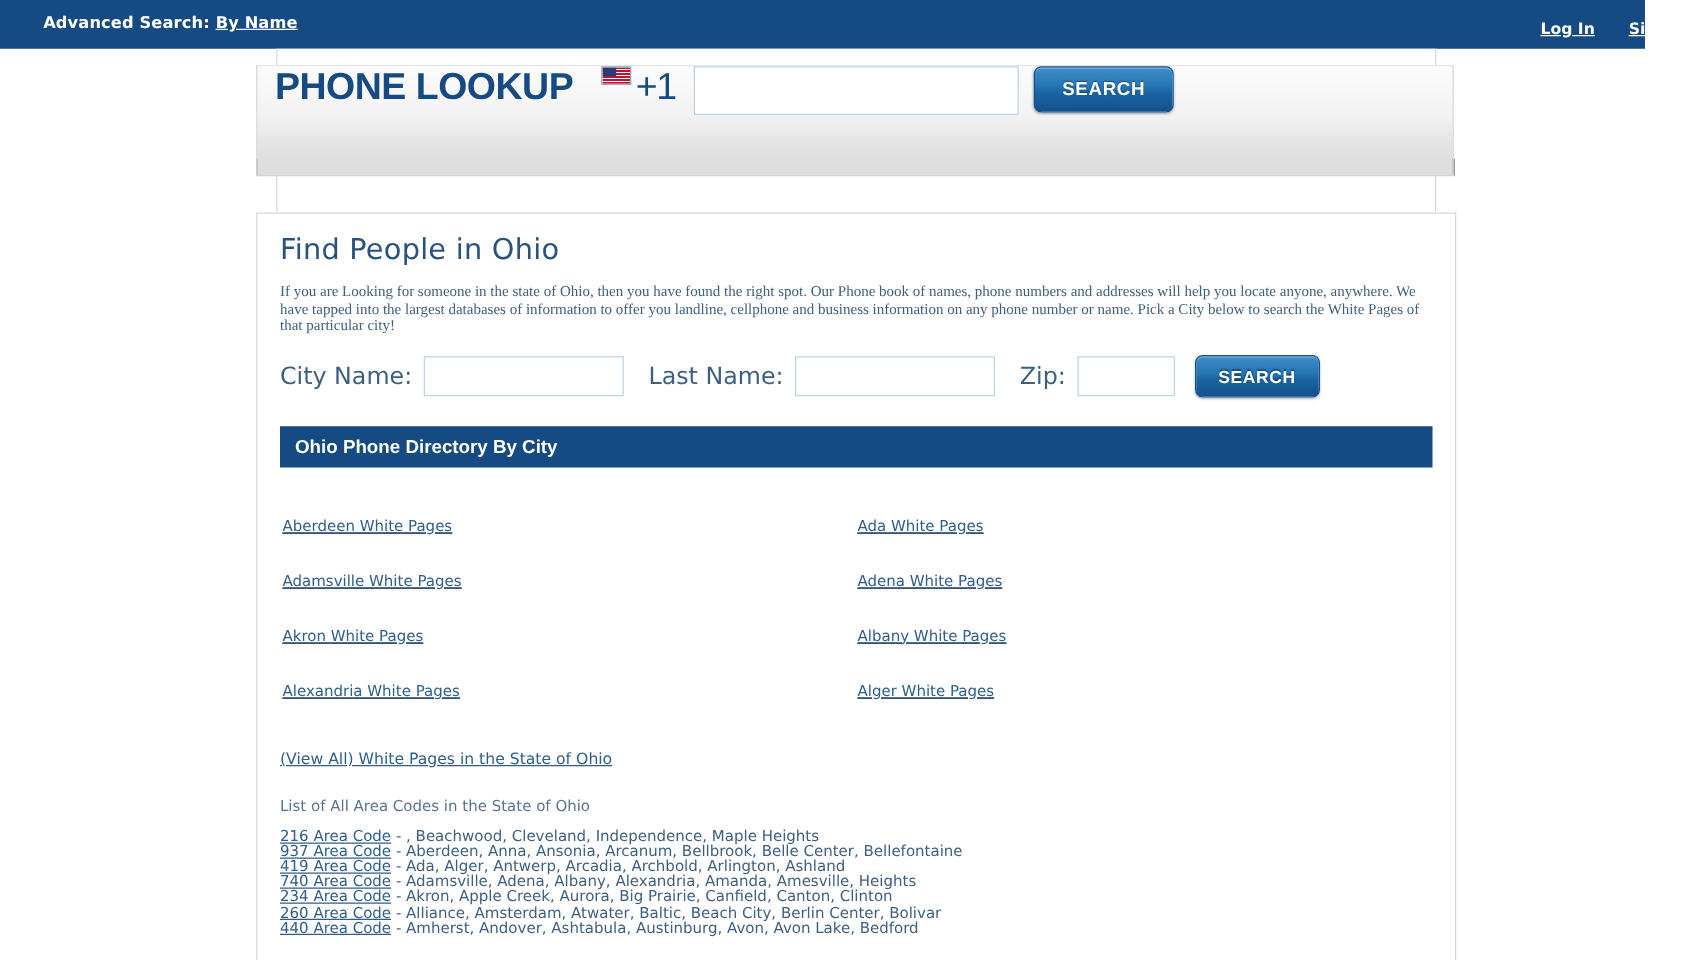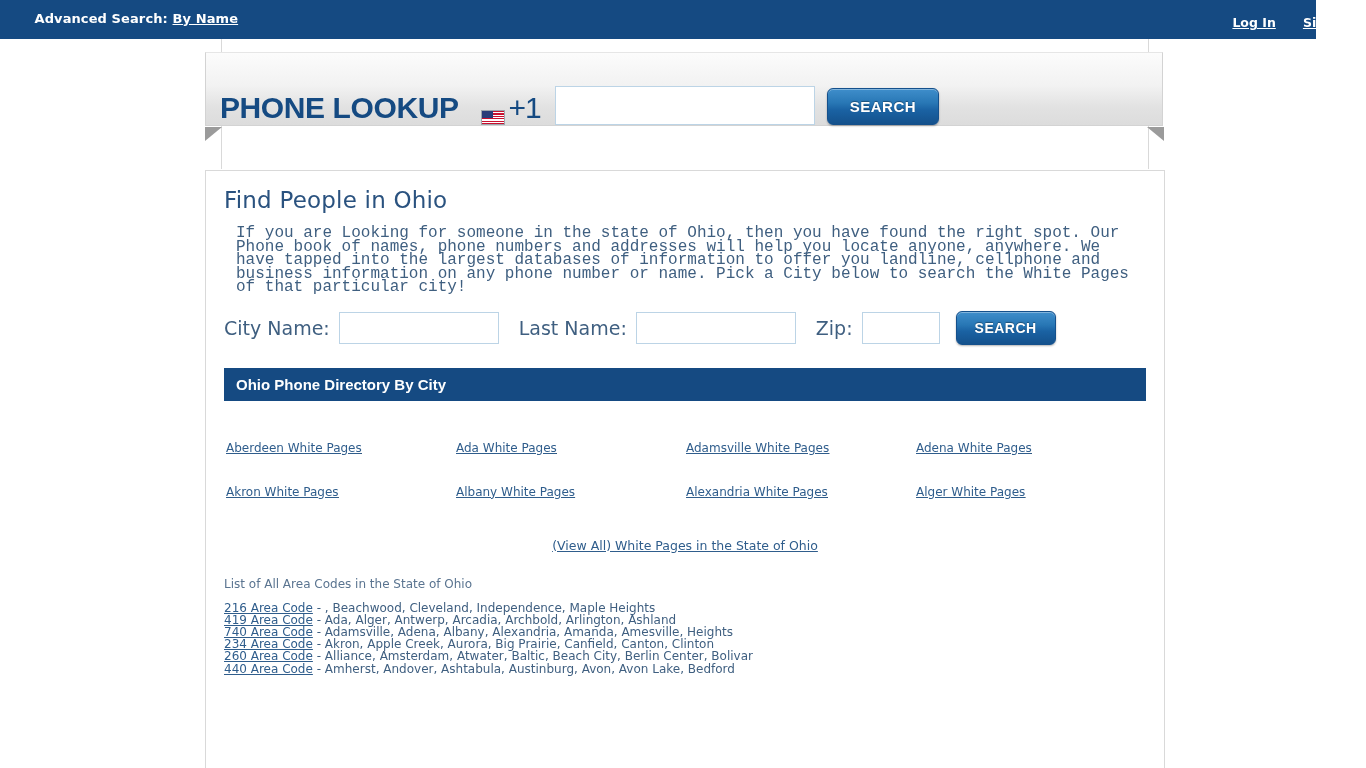--- a/index.html
+++ b/index.html
@@ -56,25 +56,25 @@
     position: absolute; left: 16px; top: 0;
     width: 928px; height: 130px;
     background: #ffffff;
     border-left: 1px solid #d9d9d9;
     border-right: 1px solid #d9d9d9;
   }
 
   
   .ribbon {
     position: absolute; left: 0px; top: 13px;
-    width: 958px; height: 74px;
+    width: 958px; height: 89px;
     background: linear-gradient(to bottom, #fcfcfc 0%, #f2f2f2 45%, #e2e2e2 75%, #dcdcdc 100%);
     border: 1px solid #d3d3d3;
     border-top-color: #e6e6e6;
-    display: flex; align-items: flex-end;
+    display: flex; align-items: flex-start;
     padding-left: 14px;
     z-index: 5;
   }
   .ribbon-fold-l, .ribbon-fold-r {
     position: absolute; top: 88px;
     width: 0; height: 0;
     border-style: solid;
     z-index: 4;
   }
   .ribbon-fold-l {
@@ -172,25 +172,25 @@
 
   h1.page-title {
     margin: 16px 0 14px 0;
     font-family: "DejaVu Sans", sans-serif;
     font-size: 23px;
     font-weight: normal;
     color: #2a527f;
     letter-spacing: .2px;
   }
   p.intro {
-    margin: 12px;
-    font-size: 16px;
+    margin: 0;
+    font-size: 12px;
     line-height: 13.5px;
     color: #3f5f80;
-    font-family: Liberation Mono, monospace;
+    font-family: Liberation Serif, serif;
   }
 
   
   .name-form {
     display: flex; align-items: center;
     margin-top: 16px;
   }
   .name-form label {
     font-family: "DejaVu Sans", sans-serif;
     font-size: 19px;
@@ -209,34 +209,34 @@
     font-family: "DejaVu Sans", sans-serif;
   }
   .txt.w-first { width: 160px; }
   .txt.w-last  { width: 160px; }
   .txt.w-zip   { width: 78px; }
   .name-form .btn-search { margin-left: 16px; }
 
   
   .city-grid {
     display: grid;
-    grid-template-columns: repeat(4, 1fr);
+    grid-template-columns: repeat(2, 1fr);
     row-gap: 30px;
     margin-top: 40px;
     padding-left: 2px;
     text-decoration: underline;
   }
   .city-grid a, .viewall a, .ac-code {
     color: #2f5d8c;
     font-size: 12px;
     text-decoration: underline;
     font-family: "DejaVu Sans", sans-serif;
   }
   .viewall {
-    text-align: center;
+    text-align: left;
     margin-top: 36px;
     margin-bottom: 4px;
   }
   .viewall a { font-size: 12.5px; }
 
   
   .ac-caption {
     margin-top: 23px;
     font-size: 12px;
     color: #5a7490;
@@ -322,20 +322,24 @@
 
 
     <div class="ac-caption">List of All Area Codes in the State of Ohio</div>
 
     <div class="ac-list">
       <div class="ac-row">
         <a class="ac-code" href="#">216 Area Code</a>
         <span class="sep">- , Beachwood, Cleveland, Independence, Maple Heights</span>
       </div>
       <div class="ac-row">
+        <a class="ac-code" href="#">937 Area Code</a>
+        <span class="sep">- Aberdeen, Anna, Ansonia, Arcanum, Bellbrook, Belle Center, Bellefontaine</span>
+      </div>
+      <div class="ac-row">
         <a class="ac-code" href="#">419 Area Code</a>
         <span class="sep">- Ada, Alger, Antwerp, Arcadia, Archbold, Arlington, Ashland</span>
       </div>
       <div class="ac-row">
         <a class="ac-code" href="#">740 Area Code</a>
         <span class="sep">- Adamsville, Adena, Albany, Alexandria, Amanda, Amesville, Heights</span>
       </div>
       <div class="ac-row">
         <a class="ac-code" href="#">234 Area Code</a>
         <span class="sep">- Akron, Apple Creek, Aurora, Big Prairie, Canfield, Canton, Clinton</span>

